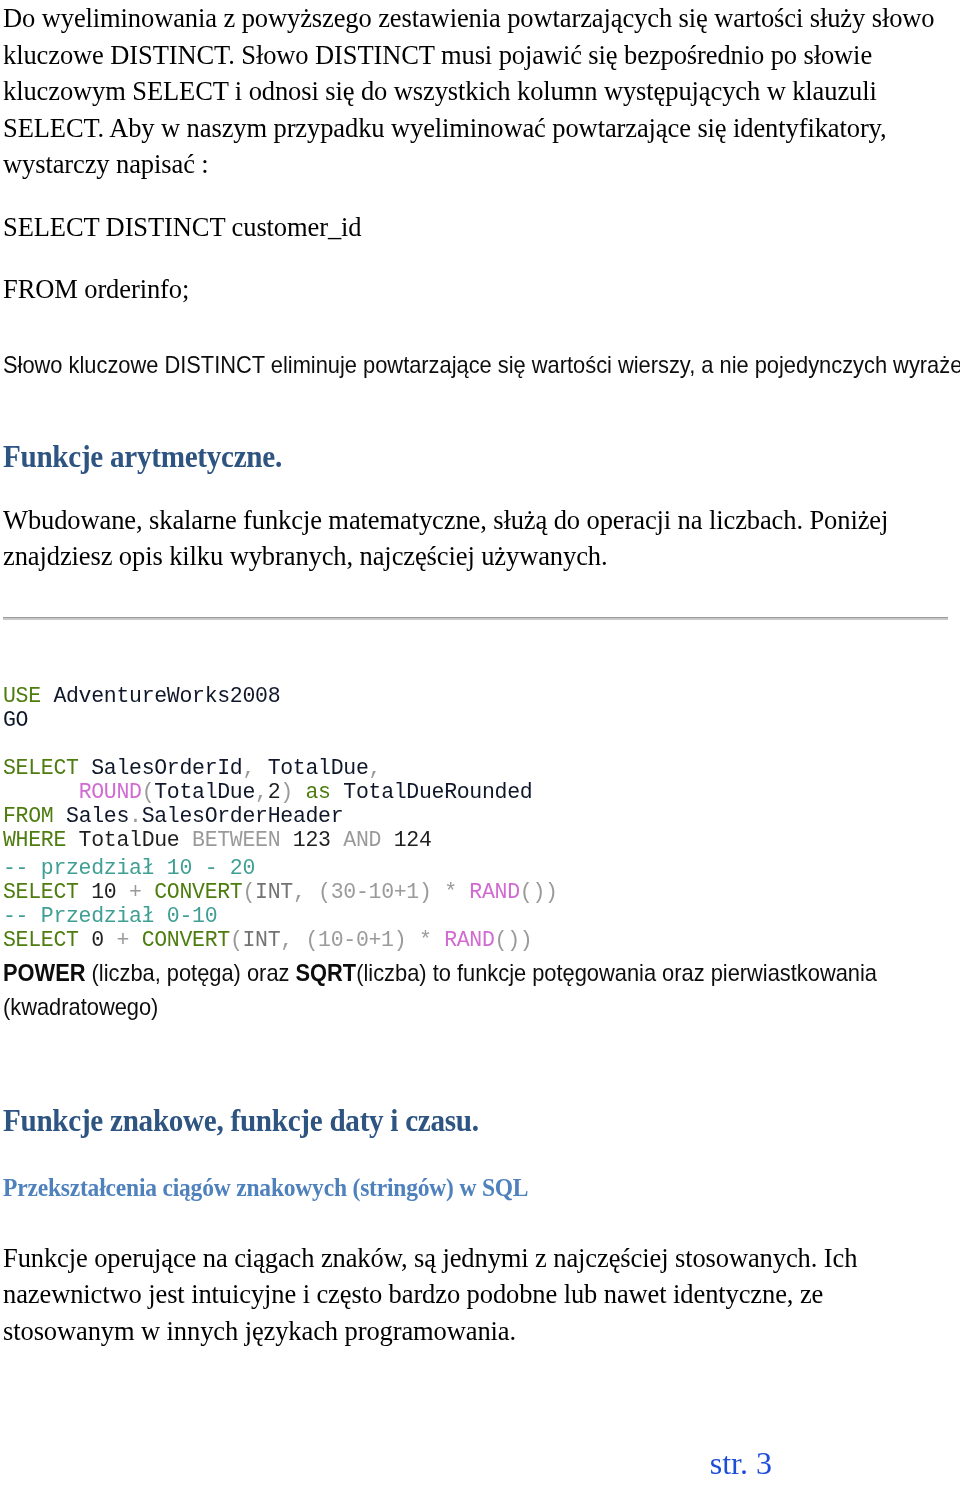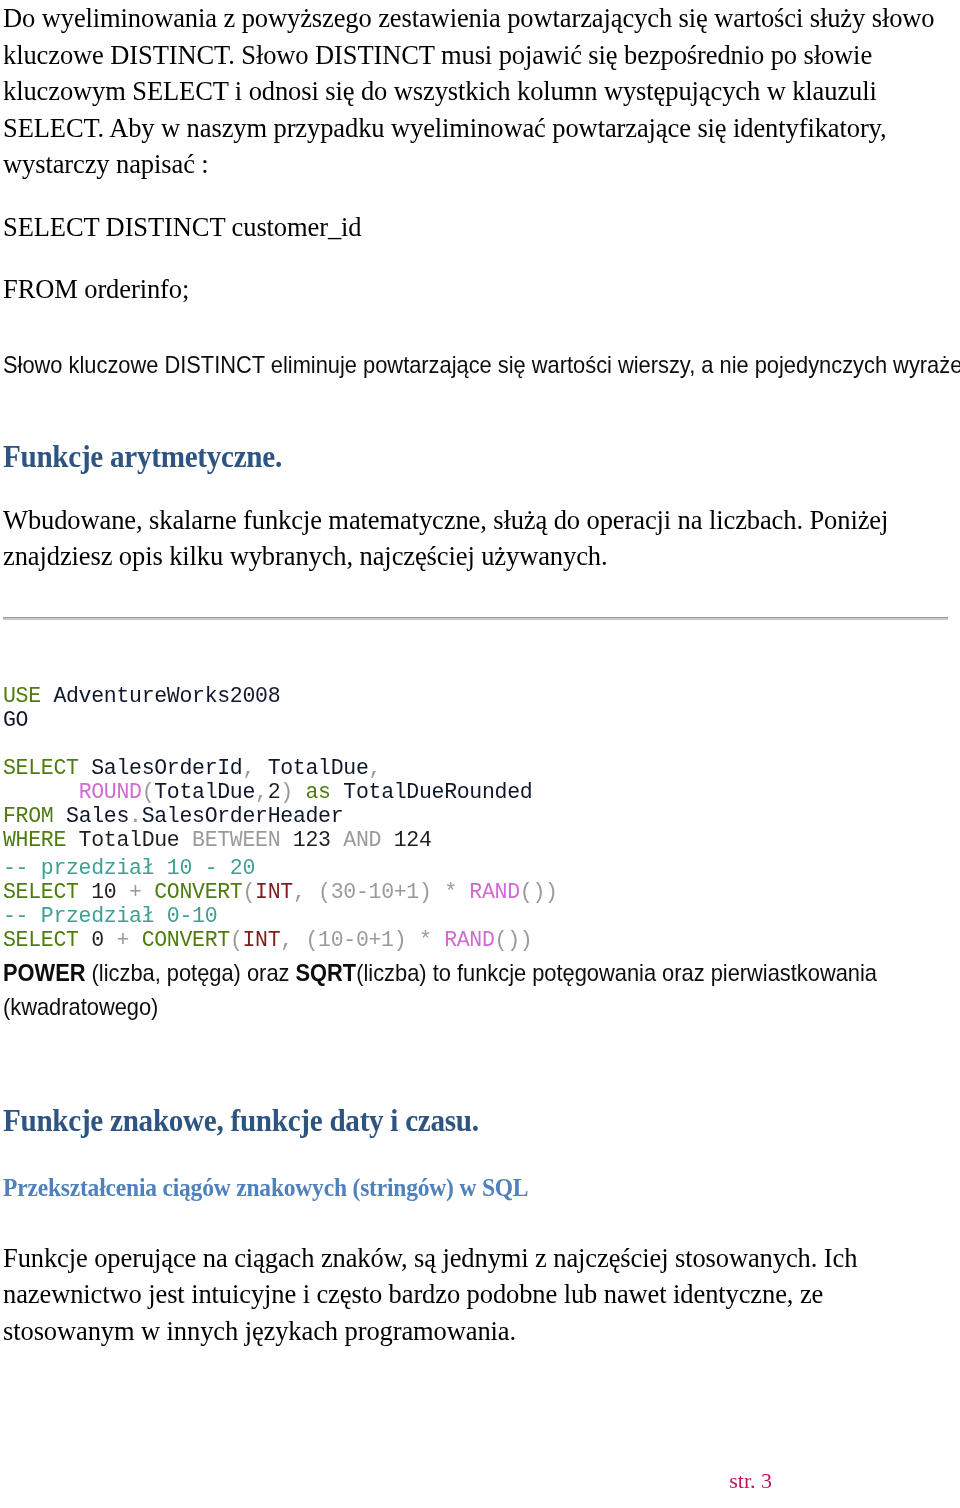--- a/index.html
+++ b/index.html
@@ -88,45 +88,45 @@
   pre.code {
     font-family: "Liberation Mono", "DejaVu Sans Mono", monospace;
     font-size: 21.5px;
     line-height: 24px;
     margin: 0;
     color: #3b3b3b;
     white-space: pre;
     letter-spacing: -0.3px;
   }
   .kw   { color: #4d7c0f; }   
-  .kw2  { color: #7f1d1d; }   
+  .kw2  { color: #737373; }   
   .fn   { color: #d16ad1; }   
   .op   { color: #9a9a9a; }   
   .cmt  { color: #3f9f93; text-align: center; }   
   .id   { color: #0f172a; }   
   .num  { color: #1f1f1f; }   
 
   
   hr.rule {
     border: 0;
     height: 3px;
     background: linear-gradient(to bottom, #9b9b9b 0px, #9b9b9b 1px, #c9c9c9 1px, #c9c9c9 3px);
     margin: 0;
     width: 945px;
   }
 
   
   .footer {
     position: absolute;
     right: 8px;
-    bottom: 10px;
-    font-family: "Liberation Serif", "DejaVu Serif", serif;
-    font-size: 22px;
+    bottom: 28px;
+    font-family: "Liberation Serif", "DejaVu Serif", serif;
+    font-size: 32px;
     line-height: 34px;
-    color: #be185d;
+    color: #1d4ed8;
   }
   .spacer-md { height: 26px; }
   .spacer-lg { height: 40px; }
 </style>
 </head>
 <body>
 
 <div class="page">
   <div class="content">
 

